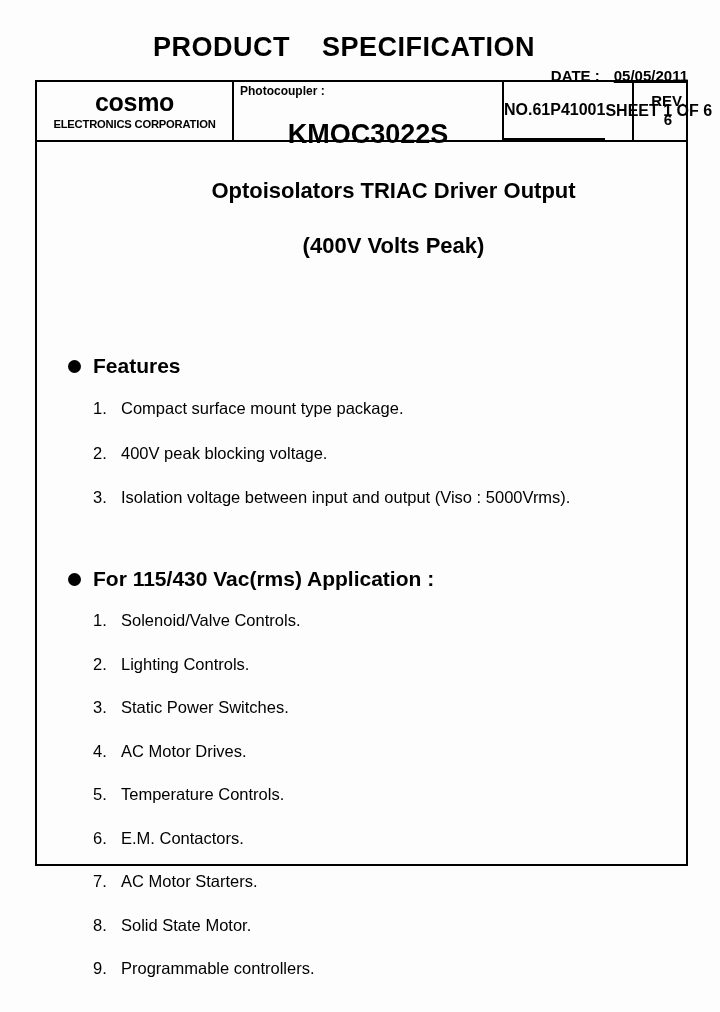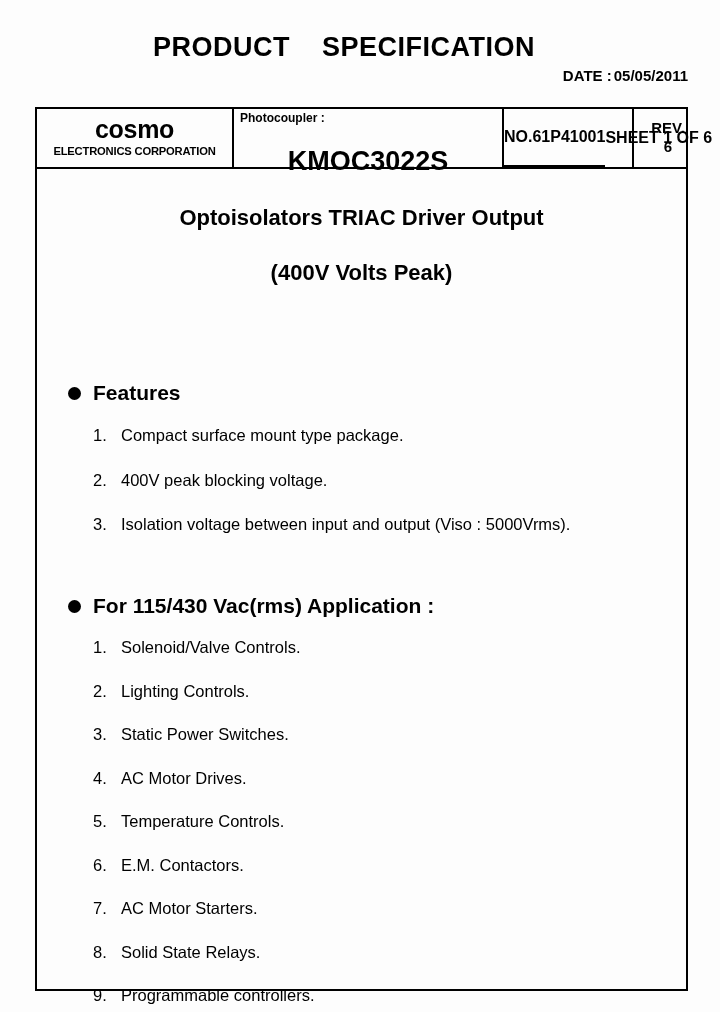--- a/index.html
+++ b/index.html
@@ -32,30 +32,31 @@
 
   .date-line {
     position: absolute;
     top: 67px;
     right: 32px;
     font-size: 15px;
     font-weight: bold;
     white-space: nowrap;
   }
   .date-line .date-value {
-    margin-left: 2px;
+    text-decoration: underline;
+    margin-left: 14px;
   }
 
   
   .sheet-frame {
     position: absolute;
     left: 35px;
-    top: 107px;
+    top: 80px;
     width: 653px;
-    height: 884px;
+    height: 786px;
     border: 2px solid #000;
     box-sizing: border-box;
   }
 
   
   .id-table {
     display: flex;
     height: 60px;
     border-bottom: 2px solid #000;
     box-sizing: border-box;
@@ -154,20 +155,21 @@
   }
 
   .section-title {
     position: absolute;
     left: 0;
     width: 100%;
     text-align: center;
     font-size: 22px;
     font-weight: bold;
     white-space: nowrap;
+    padding-left: 32px;
   }
   .section-title.line1 { top: 36px; }
   .section-title.line2 { top: 91px; }
 
   .group-heading {
     position: absolute;
     left: 31px;
     display: flex;
     align-items: center;
     font-size: 21px;
@@ -304,21 +306,21 @@
         <li>
           <span class="item-num">6.</span>
           <span class="item-text">E.M. Contactors.</span>
         </li>
         <li>
           <span class="item-num">7.</span>
           <span class="item-text">AC Motor Starters.</span>
         </li>
         <li>
           <span class="item-num">8.</span>
-          <span class="item-text">Solid State Relays.</span>
+          <span class="item-text">Solid State Motor.</span>
         </li>
         <li>
           <span class="item-num">9.</span>
           <span class="item-text">Programmable controllers.</span>
         </li>
       </ul>
 
     </div>
 
   </div>

